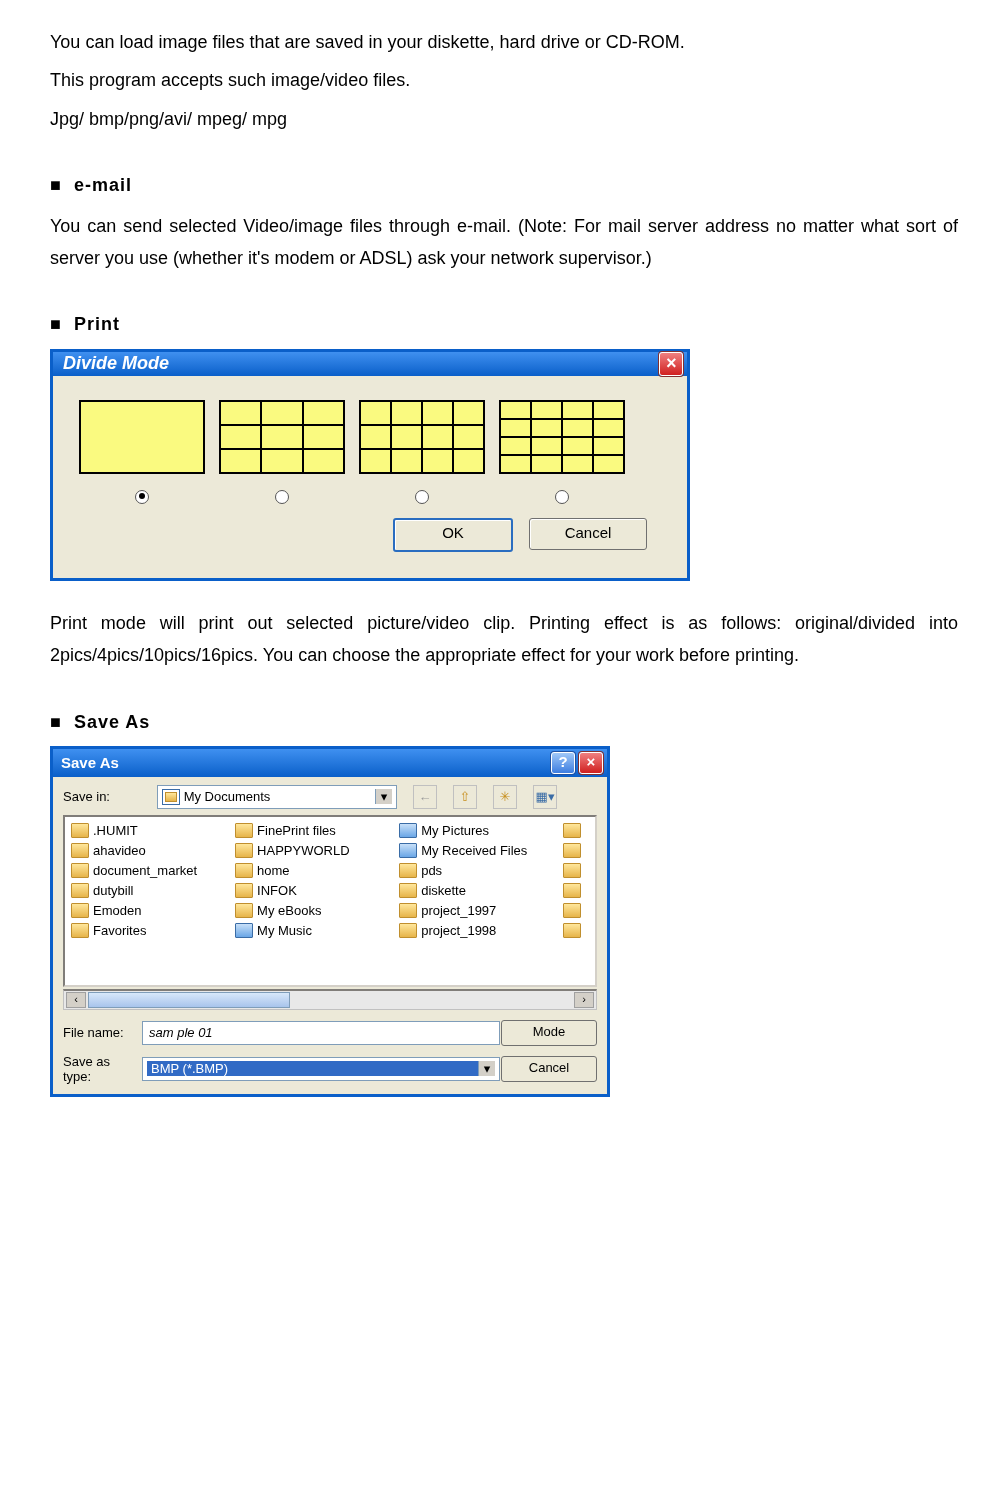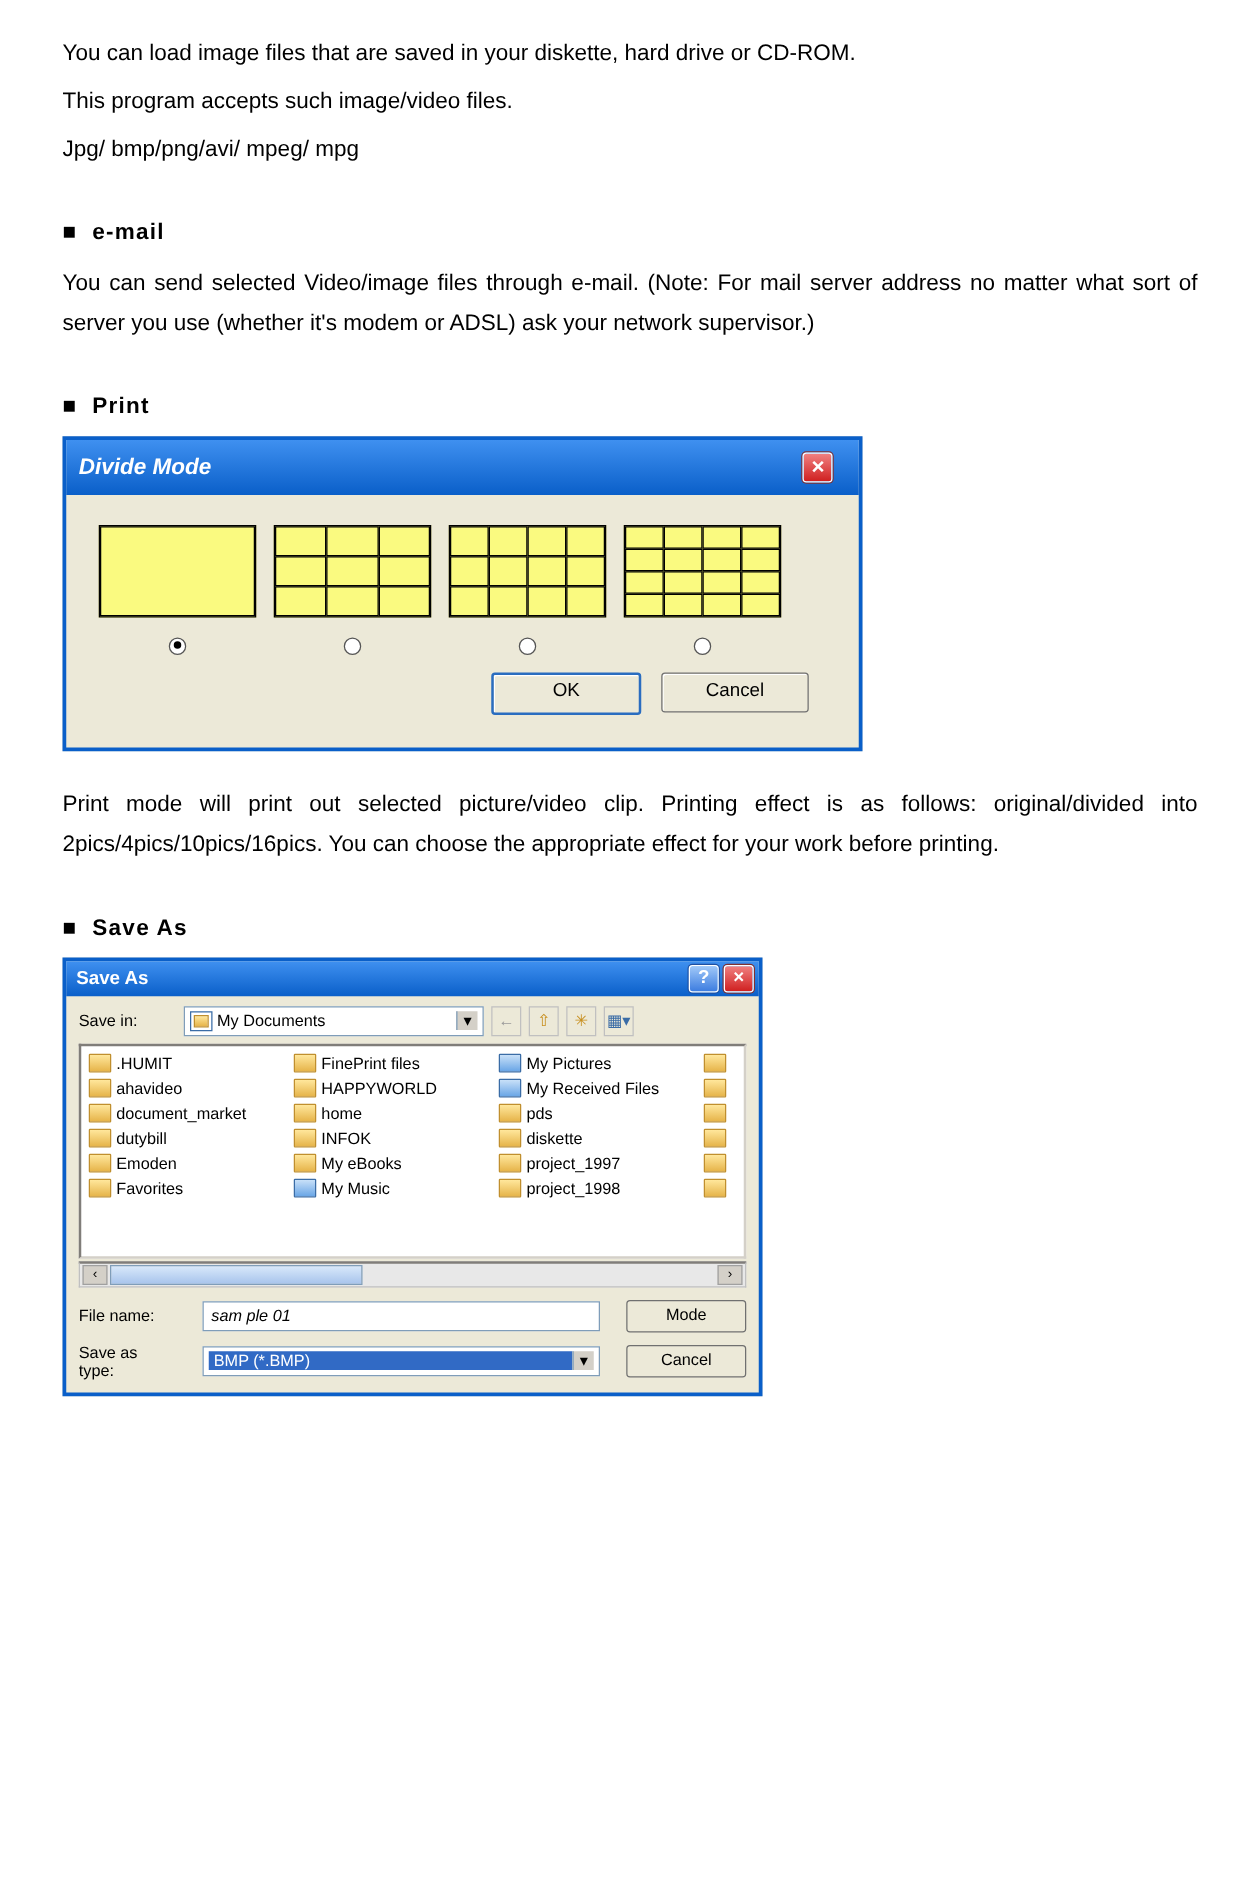--- a/index.html
+++ b/index.html
@@ -19,25 +19,25 @@
 
   
   .dlg {
     border: 3px solid #0a5fc9;
     width: 640px;
     background: #ece9d8;
     box-sizing: border-box;
     margin-top: 4px;
   }
   .dlg-titlebar {
-    height: 44px;
+    height: 24px;
     background: linear-gradient(to bottom, #3f90f0, #0a5fc9);
     display: flex;
     align-items: center;
-    padding: 0 21px 0 10px;
+    padding: 0 4px 0 10px;
     color: #fff;
     font-family: "Trebuchet MS", sans-serif;
     font-weight: bold;
     font-style: italic;
     font-size: 18px;
     justify-content: space-between;
   }
   .close-btn {
     width: 22px; height: 22px;
     background: linear-gradient(to bottom,#f08080,#d02020);
@@ -116,21 +116,21 @@
   }
   .ti-btns { display: flex; gap: 4px; }
   .help-btn {
     width: 22px; height: 20px;
     background: linear-gradient(to bottom,#a0c8f8,#3d7de0);
     border: 1px solid #fff; border-radius: 3px;
     color: #fff; font-weight: bold; text-align: center; line-height: 18px;
     box-shadow: 0 0 0 1px #2050a0; font-size: 15px;
   }
   .save-body { padding: 8px 10px 10px 10px; font-size: 13px; }
-  .save-row { display: flex; align-items: center; gap: 6px; margin-bottom: 6px; }
+  .save-row { display: flex; align-items: center; gap: 16px; margin-bottom: 6px; }
   .save-label { width: 78px; }
   .combo {
     height: 22px; border: 1px solid #7f9db9;
     background: #fff; display: flex; align-items: center;
     padding: 0 4px; font-size: 13px; flex: none;
   }
   .combo .arrow { margin-left: auto; width: 16px; text-align: center; color: #000; background: #d4d0c8; border-left: 1px solid #7f9db9; }
   .savein-combo { width: 230px; }
   .nav-ico { width: 22px; height: 22px; border: 1px solid #c0c0c0; background: #ece9d8; display: flex; align-items: center; justify-content: center; font-size: 13px; }
   .file-pane {
@@ -154,21 +154,21 @@
   }
   .folder-ico.blue { background: linear-gradient(to bottom,#c8e0f8,#6aa6e6); border-color: #3a6ca6; }
   .hscroll {
     height: 18px; background: #e8e8e8;
     border: 1px solid #c0c0c0; border-top: 2px inset #d4d0c8;
     display: flex; align-items: center; justify-content: space-between;
     padding: 0 2px; margin-top: 2px;
   }
   .hscroll .end { width: 18px; height: 14px; background: #d4d0c8; border: 1px solid #a0a0a0; text-align: center; font-size: 11px; line-height: 12px; }
   .hscroll .thumb { width: 200px; height: 14px; background: linear-gradient(to bottom,#d8e8fa,#a8c4ec); border: 1px solid #7f9db9; margin-right: auto; margin-left: 2px; }
-  .bottom-grid { display: grid; grid-template-columns: 78px 1fr 96px; gap: 21px; align-items: center; margin-top: 10px; row-gap: 8px; }
+  .bottom-grid { display: grid; grid-template-columns: 78px 1fr 96px; gap: 1px; align-items: center; margin-top: 10px; row-gap: 8px; }
   .txt-input {
     height: 22px; border: 1px solid #7f9db9; background: #fff;
     padding: 0 6px; font-size: 13px; display: flex; align-items: center; font-style: italic;
   }
   .combo.full { width: auto; flex: 1; }
   .sel-blue { background: #316ac5; color: #fff; padding: 0 4px; flex: 1; }
   .btn-std {
     height: 24px; border: 1px solid #707070; border-radius: 3px;
     background: #ece9d8; text-align: center; line-height: 22px;
     font-size: 13px;

